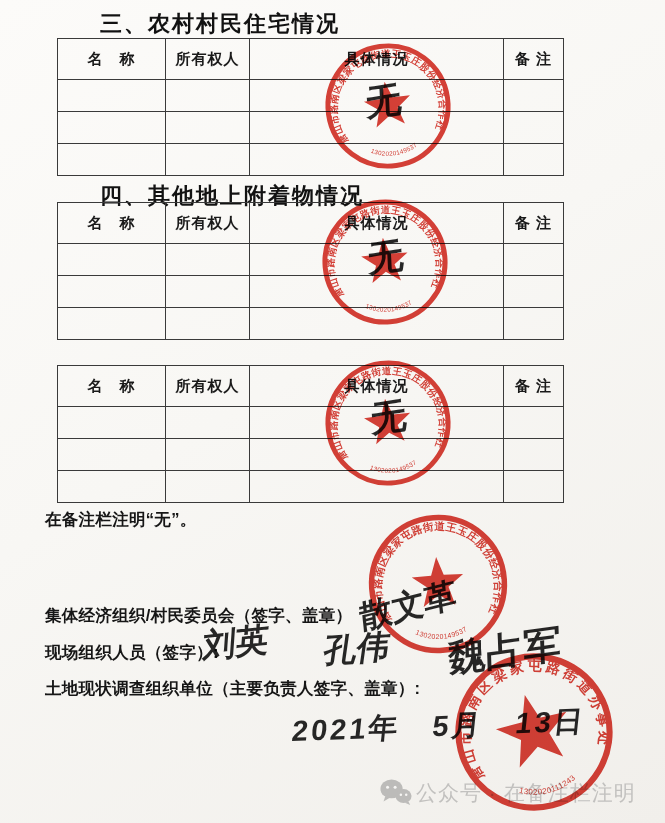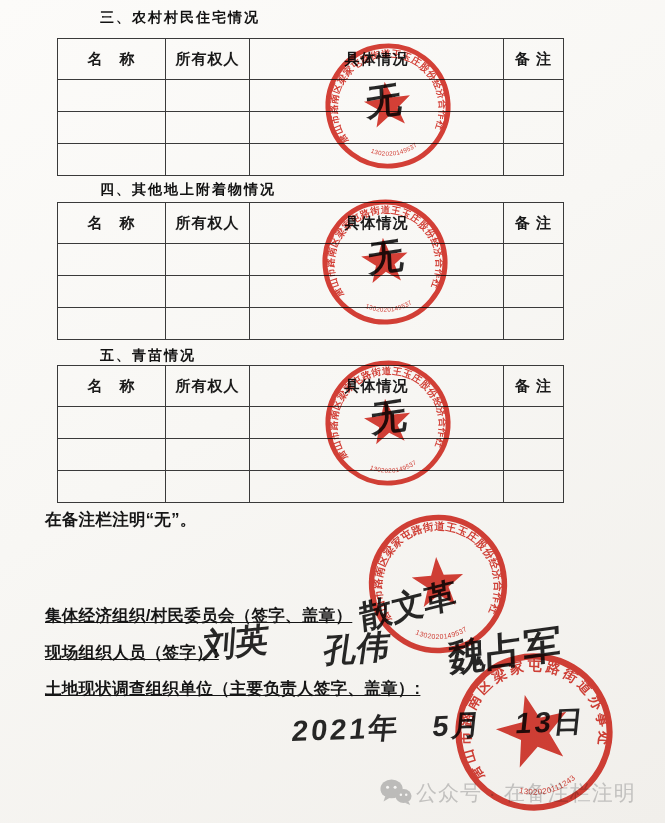--- a/index.html
+++ b/index.html
@@ -2,40 +2,40 @@
 <html><head>
 <meta charset="utf-8">
 <style>
   html,body{margin:0;padding:0;background:#e9e8e6;}
   .page{
     position:relative;width:665px;height:823px;margin:0 auto;overflow:hidden;
     background:linear-gradient(148deg,#fcfbf9 0%,#f8f7f4 45%,#f1efeb 100%);
     font-family:"Liberation Sans",sans-serif;color:#1f1f1f;
   }
   .section-heading{
-    position:absolute;left:100px;font-size:14px;font-weight:700;
+    position:absolute;left:100px;font-size:22px;font-weight:700;
     letter-spacing:2px;color:#121212;white-space:nowrap;
   }
   .doc-table{
     position:absolute;left:57px;width:506px;border-collapse:collapse;
     table-layout:fixed;background:transparent;
   }
   .doc-table td{border:1.4px solid #3a3a3a;padding:0;}
   .doc-table .th{
     height:40px;text-align:center;vertical-align:middle;
     font-size:15px;font-weight:600;letter-spacing:1px;color:#1a1a1a;white-space:nowrap;margin-top:42px;
   }
   .doc-table .cell{height:31px;}
   .note{
     position:absolute;left:45px;top:500px;width:588px;
     font-size:16.5px;font-weight:600;line-height:38px;letter-spacing:0.3px;color:#161616;
   }
   .sig-label{
     position:absolute;left:45px;font-size:16.5px;font-weight:600;
-    letter-spacing:0.3px;color:#161616;white-space:nowrap;text-decoration:underline;
+    letter-spacing:0.3px;color:#161616;white-space:nowrap;
   }
   .handwrite{
     position:absolute;color:#141414;mix-blend-mode:multiply;white-space:nowrap;
     font-weight:600;transform-origin:left center;opacity:0.92;
   }
   .hw-none{font-size:36px;transform:rotate(-9deg) skewX(-6deg);}
   .stamp{position:absolute;mix-blend-mode:multiply;opacity:0.88;transform-origin:center;}
   .watermark-text{
     position:absolute;left:416px;top:779px;font-size:21px;color:#c2c1bf;
     letter-spacing:1px;white-space:nowrap;
@@ -112,21 +112,20 @@
         </tr>
     <tr>
           <td class="cell"></td>
           <td class="cell"></td>
           <td class="cell"></td>
           <td class="cell"></td>
         </tr>
   </tbody>
     </table>
 
-  <div class="section-heading" style="top:347px">五、青苗情况</div>
   <table class="doc-table" style="top:365px">
     <colgroup>
         <col style="width:108px">
         <col style="width:84px">
         <col style="width:254px">
         <col style="width:60px">
       </colgroup>
     <tbody>
         <tr>
       <td class="th">名　称</td>

